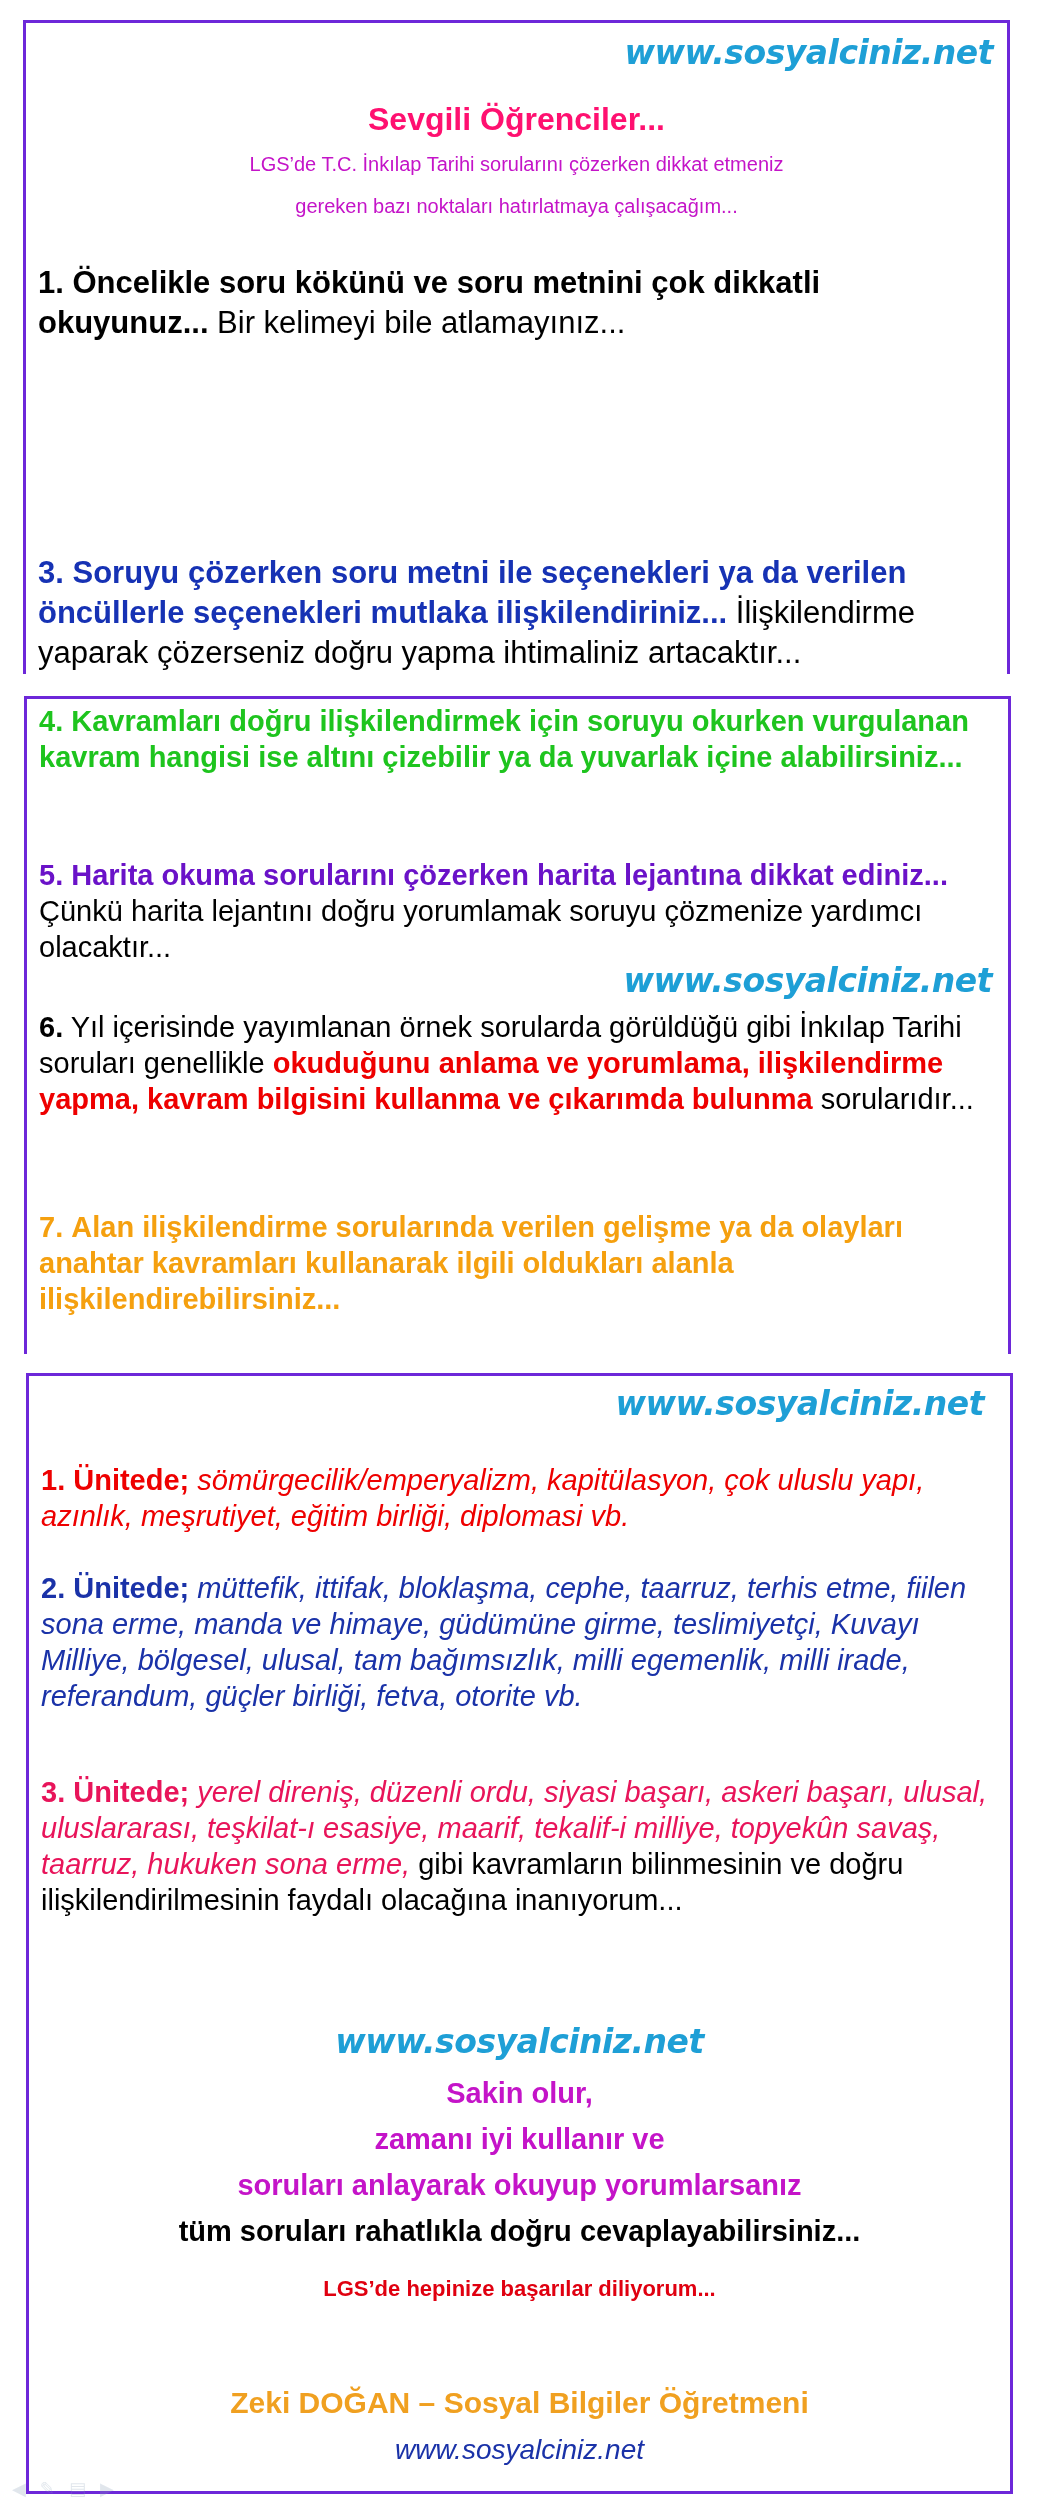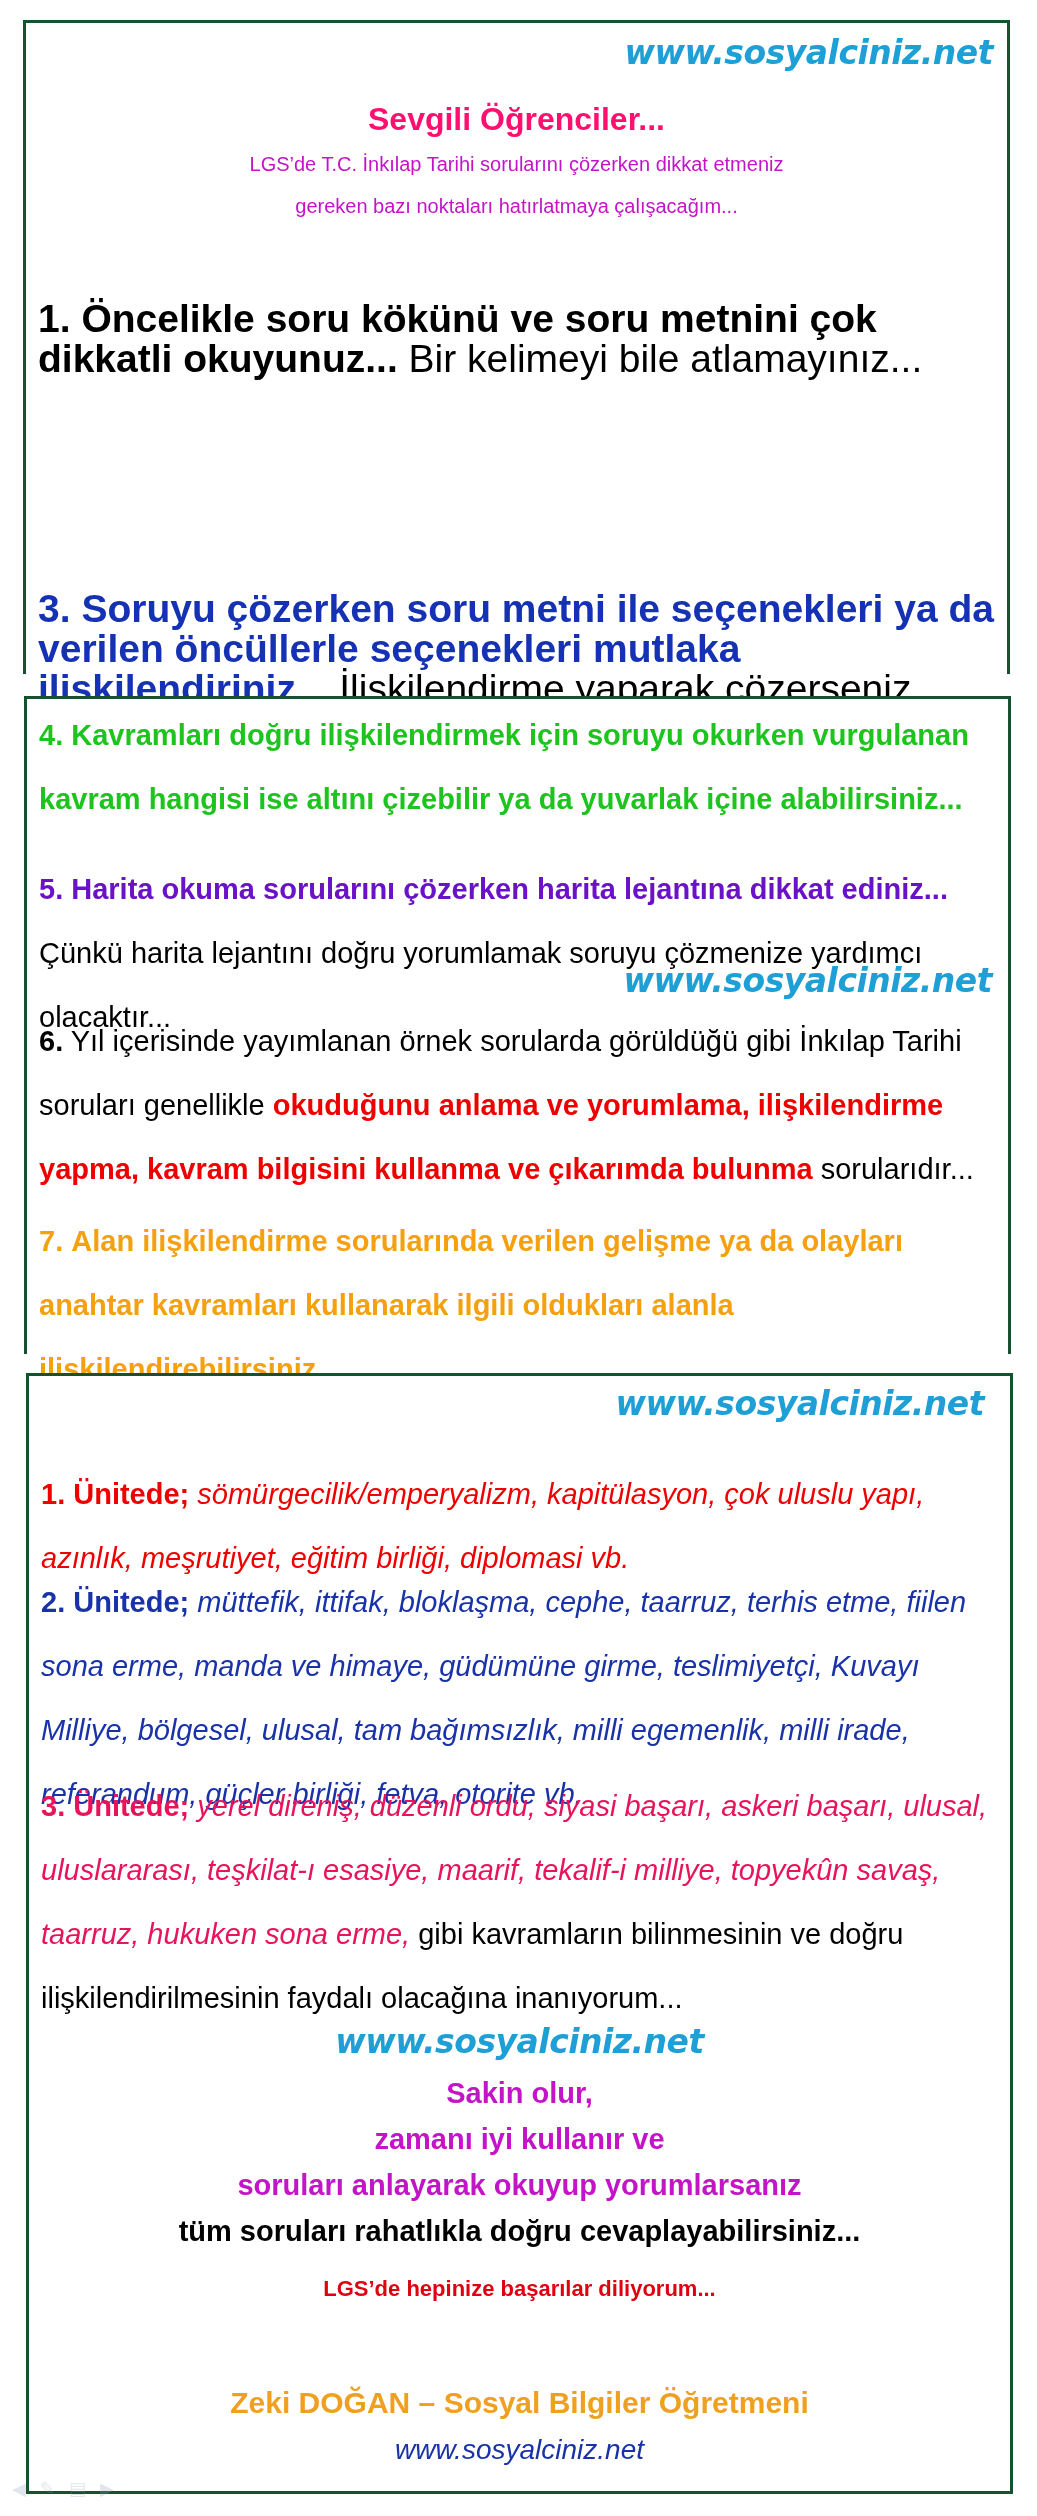--- a/index.html
+++ b/index.html
@@ -1,28 +1,28 @@
 <!DOCTYPE html>
 <html><head>
 <meta charset="utf-8">
 <style>
   html, body { margin:0; padding:0; background:#ffffff; }
   body { width:1037px; height:2516px; position:relative; overflow:hidden;
          font-family:"Liberation Sans", "DejaVu Sans", sans-serif; color:#000; }
-  .box { position:absolute; border:3px solid #14532d; box-sizing:border-box; background:#fff; }
+  .box { position:absolute; border:3px solid #6d28d9; box-sizing:border-box; background:#fff; }
   .box.open-bottom { border-bottom:none; }
   #box1 { left:23px; top:20px; width:987px; height:654px; }
   #box2 { left:24px; top:696px; width:987px; height:658px; }
   #box3 { left:26px; top:1373px; width:987px; height:1121px; }
 
   .wm { position:absolute; font-weight:bold; font-style:italic; color:#1e9fd6;
         font-family:"DejaVu Sans", sans-serif; letter-spacing:-0.5px; }
   .center { text-align:center; }
-  .p { position:absolute; left:12px; right:10px; font-size:39px; line-height:40px;margin-top:36px; }
-  .p2 { position:absolute; left:12px; right:10px; font-size:29px; line-height:64px; }
+  .p { position:absolute; left:12px; right:10px; font-size:31px; line-height:40px; }
+  .p2 { position:absolute; left:12px; right:10px; font-size:29px; line-height:36px; }
   .b { font-weight:bold; }
   .i { font-style:italic; }
   .u { text-decoration:underline; }
   .c-black { color:#000000; }
   .c-red { color:#ee0000; }
   .c-blue { color:#1632b4; }
   .c-green { color:#1ec41e; }
   .c-purple { color:#6a12c8; }
   .c-orange { color:#f5a00f; }
   .c-magenta { color:#c414c8; }

